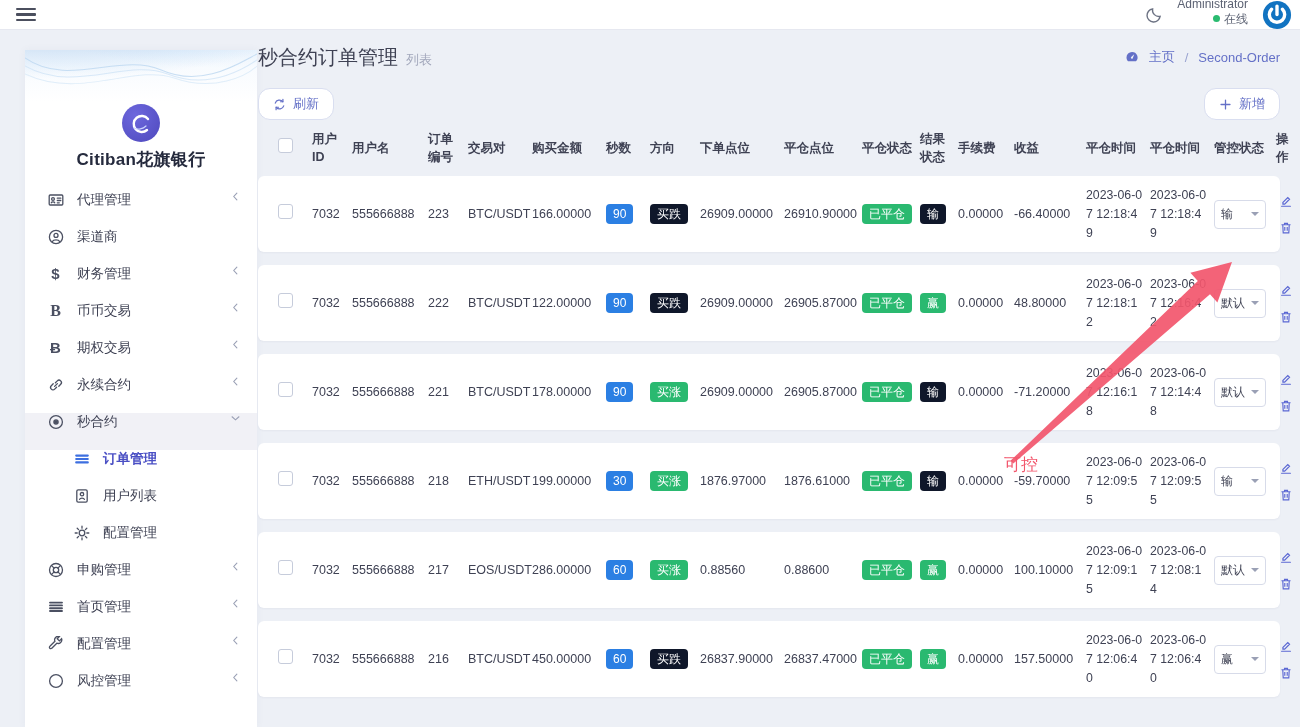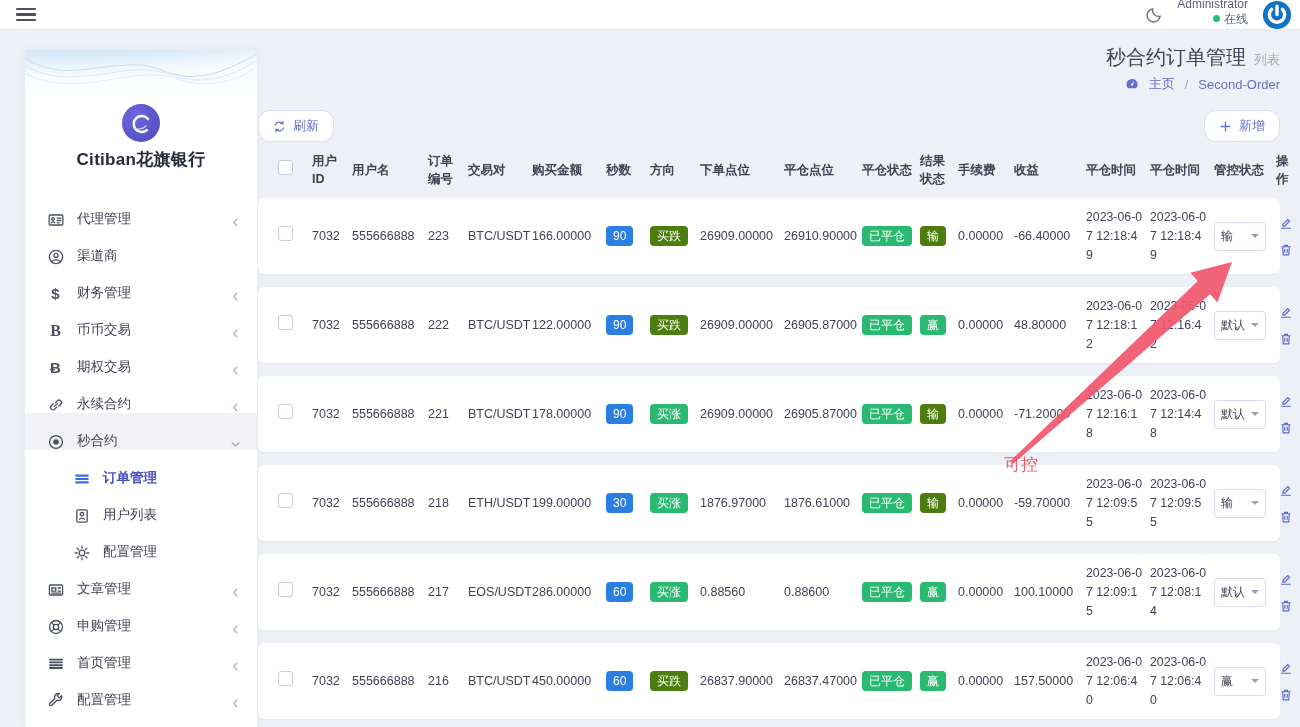--- a/index.html
+++ b/index.html
@@ -23,35 +23,35 @@
   .brand { position:relative; padding-bottom:10px; }
   .brand-wave { height:52px; background:
       radial-gradient(150% 160% at 12% -60%, rgba(110,160,215,.45), rgba(160,200,240,.18) 55%, transparent 72%),
       radial-gradient(120% 150% at 85% -70%, rgba(150,195,240,.4), transparent 70%),
       linear-gradient(180deg,#f4f9fe,#ffffff); }
   .brand-wave svg { width:100%; height:100%; display:block; }
   .brand-logo { width:38px; height:38px; border-radius:50%; margin:2px auto 6px; background:radial-gradient(circle at 35% 30%, #6d67dd, #4e49bd); display:flex; align-items:center; justify-content:center; }
   .brand-name { text-align:center; font-size:17px; font-weight:700; color:#252a3d; letter-spacing:.3px; padding-bottom:4px; }
 
   .nav { padding:6px 0; }
-  .nav-item, .nav-sub { display:flex; align-items:flex-end; height:37px; padding:0 16px 0 22px; font-size:13.5px; color:#3f4254; cursor:pointer; }
+  .nav-item, .nav-sub { display:flex; align-items:flex-start; height:37px; padding:0 16px 0 22px; font-size:13.5px; color:#3f4254; cursor:pointer; }
   .nav-item.parent-active { background:#f1f1f6; }
   .nav-sub { padding-left:48px; }
   .nav-sub .icn { color:#4b5062; }
   .nav-sub.sub-active { color:#4a4fc4; font-weight:700; }
   .nav-sub.sub-active .icn { color:#3d6fe0; }
   .icn { width:17px; height:17px; margin-right:13px; display:flex; align-items:center; justify-content:center; color:#4b5062; flex:0 0 auto; font-size:15px; font-weight:600; }
   .icn svg { width:16px; height:16px; }
   .nav-label { flex:1; }
   .chev { margin-left:auto; color:#9aa0b5; display:flex; }
   .chev svg { width:11px; height:11px; }
 
   
   .main { position:absolute; left:258px; right:20px; top:44px; }
-  .page-head { display:flex; align-items:flex-end; justify-content:space-between;flex-direction:column; }
+  .page-head { display:flex; align-items:flex-start; justify-content:space-between; }
   .page-title { font-size:20px; color:#3f4254; font-weight:500; }
   .page-sub { font-size:13px; color:#a3a8bc; margin-left:8px; font-weight:400; }
   .crumbs { display:flex; align-items:center; gap:10px; font-size:13px; color:#6470c7; margin-top:4px; }
   .crumbs .sep { color:#9aa3d0; }
   .crumbs svg { width:14px; height:14px; }
   .crumb-link { cursor:pointer; }
 
   .actions { display:flex; justify-content:space-between; margin-top:17px; }
   .btn { display:inline-flex; align-items:center; gap:7px; border:1px solid #d9def0; background:#fff; color:#6470c7; font-size:13px; border-radius:12px; padding:6px 14px; cursor:pointer; font-family:inherit; }
   .btn svg { width:13px; height:13px; }
@@ -61,21 +61,21 @@
   .cell { flex:0 0 auto; padding-right:6px; line-height:1.45; }
   .c-check{width:34px}.c-uid{width:40px}.c-uname{width:76px}.c-ono{width:40px}.c-pair{width:64px}
   .c-amt{width:74px}.c-sec{width:44px}.c-dir{width:50px}.c-open{width:84px}.c-close{width:78px}
   .c-cstat{width:58px}.c-res{width:38px}.c-fee{width:56px}.c-profit{width:72px}
   .c-ctime{width:64px}.c-crtime{width:64px}.c-ctrl{width:62px}.c-ops{width:26px}
 
   .trow { display:flex; align-items:center; background:#fff; border-radius:6px; min-height:76px; margin-bottom:13px; padding-left:20px; font-size:12.5px; box-shadow:0 1px 2px rgba(56,66,91,.05); }
   .checkbox { width:15px; height:15px; border:1.5px solid #c6ccdb; border-radius:3px; background:#fff; cursor:pointer; display:inline-block; }
   .badge { display:inline-block; color:#fff; font-size:12px; border-radius:4px; padding:3px 7px; line-height:1.2; }
   .b-blue { background:#2b7fe3; }
-  .b-red  { background:#4d7c0f; }
+  .b-red  { background:#0f172a; }
   .b-green{ background:#2ab970; }
   .time-cell { font-size:12.3px; word-break:break-all; line-height:1.55; width:58px; }
   .select { display:inline-flex; align-items:center; justify-content:space-between; width:52px; border:1px solid #d7dbe9; border-radius:4px; background:#fff; padding:5px 6px; font-size:12px; color:#3f4254; cursor:pointer; }
   .caret { width:0; height:0; border-left:4px solid transparent; border-right:4px solid transparent; border-top:4.5px solid #9aa0b5; }
   .ops { display:flex; flex-direction:column; gap:13px; align-items:center; }
   .op-icon { color:#5b67d3; cursor:pointer; display:flex; }
   .op-icon svg { width:14px; height:14px; }
 
   
   .overlay { position:absolute; left:0; top:0; width:1300px; height:727px; pointer-events:none; z-index:20; }
@@ -233,34 +233,20 @@
         <span class="nav-label">用户列表</span>
       </div>
       <div class="nav-sub">
         <span class="icn">
           <svg viewBox="0 0 16 16" fill="none" stroke="currentColor" stroke-width="1.3" stroke-linecap="round">
             <circle cx="8" cy="8" r="2.8"></circle>
             <path d="M8 1.2v2M8 12.8v2M1.2 8h2M12.8 8h2M3.2 3.2l1.4 1.4M11.4 11.4l1.4 1.4M12.8 3.2l-1.4 1.4M4.6 11.4l-1.4 1.4"></path>
           </svg>
         </span>
         <span class="nav-label">配置管理</span>
-      </div>
-      <div class="nav-item">
-        <span class="icn">
-          <svg viewBox="0 0 16 16" fill="none" stroke="currentColor" stroke-width="1.3" stroke-linecap="round">
-            <rect x="1.4" y="3" width="13.2" height="10" rx="1"></rect>
-            <path d="M3.8 6h4v3.2h-4zM10 6h2.6M10 9.2h2.6M3.8 11.2h8.8"></path>
-          </svg>
-        </span>
-        <span class="nav-label">文章管理</span>
-        <span class="chev">
-          <svg viewBox="0 0 16 16" fill="none" stroke="currentColor" stroke-width="1.3" stroke-linecap="round">
-            <path d="M10 3 5.5 8 10 13" stroke-width="1.6"></path>
-          </svg>
-        </span>
       </div>
       <div class="nav-item">
         <span class="icn">
           <svg viewBox="0 0 16 16" fill="none" stroke="currentColor" stroke-width="1.3" stroke-linecap="round">
             <circle cx="8" cy="8" r="6.5"></circle>
             <circle cx="8" cy="8" r="2.7"></circle>
             <path d="M3.4 3.4l2.7 2.7M12.6 3.4 9.9 6.1M3.4 12.6l2.7-2.7M12.6 12.6 9.9 9.9"></path>
           </svg>
         </span>
         <span class="nav-label">申购管理</span>

